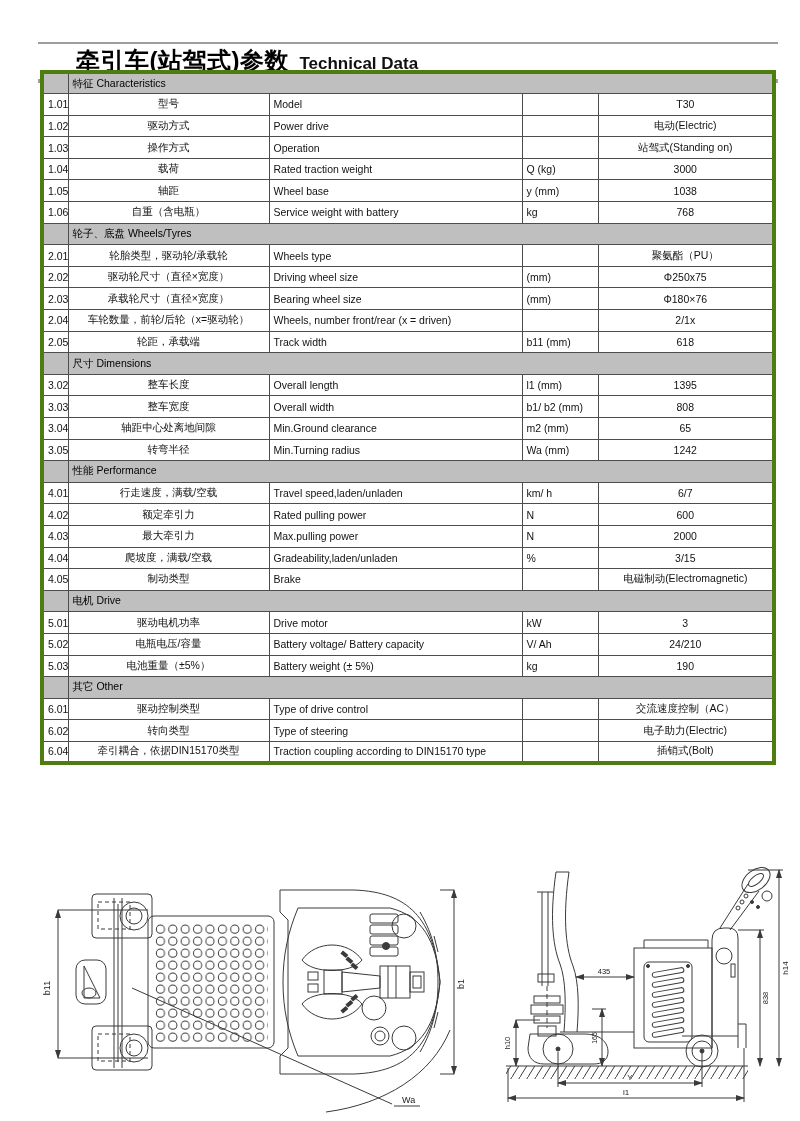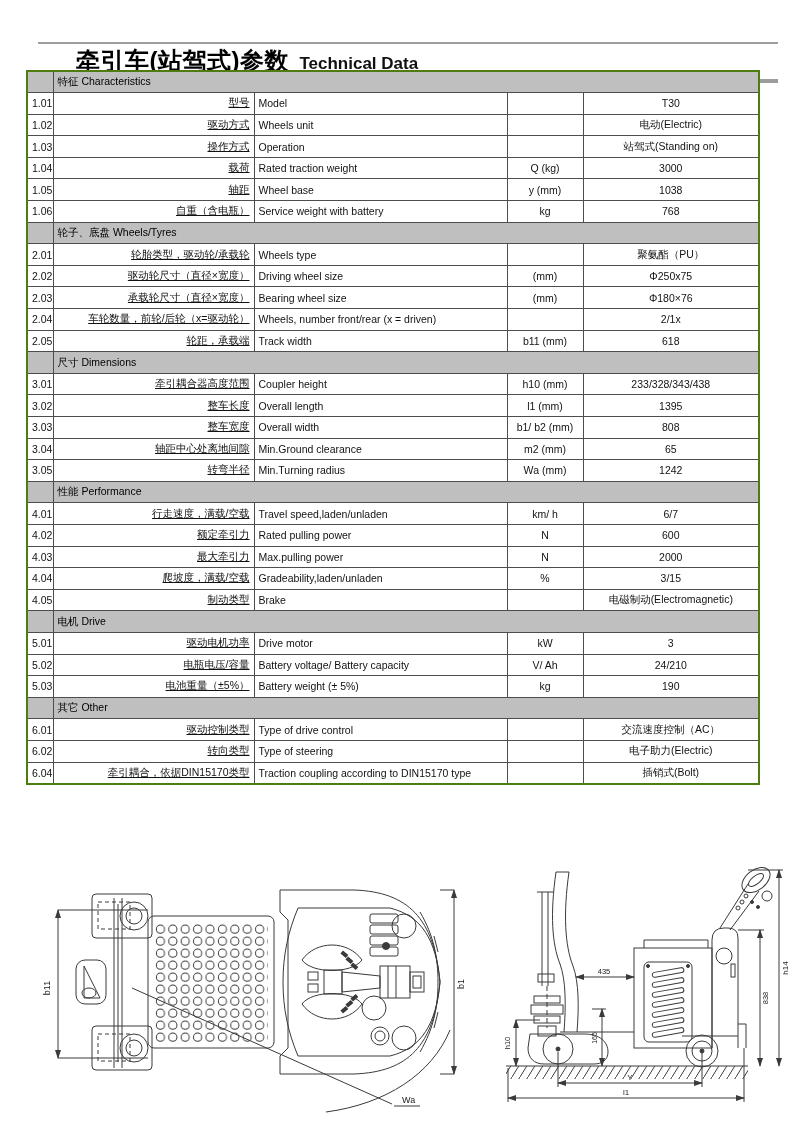--- a/index.html
+++ b/index.html
@@ -7,29 +7,29 @@
   .page { position:relative; width:800px; height:1121px; background:#ffffff; overflow:hidden; }
 
   
   .title-bar { position:absolute; left:38px; top:42px; width:740px;
     border-top:2px solid #9d9d9d; border-bottom:4px solid #9d9d9d;
     padding:1px 0 2px 38px; background:#fff; }
   .title-cn { font-size:24px; font-weight:bold; letter-spacing:0.5px; color:#000; }
   .title-en { font-size:17px; font-weight:bold; color:#111; margin-left:6px; }
 
   
-  table.spec { position:absolute; left:26px; top:70px; width:732px;
+  table.spec { position:absolute; left:40px; top:70px; width:732px;
     border-collapse:collapse; table-layout:fixed;
-    border:2px solid #4d7c0f; }
+    border:4px solid #4d7c0f; }
   table.spec td { border:1px solid #4d4d4d; font-size:10.5px; height:21.6px;
     padding:0 4px; overflow:hidden; white-space:nowrap; background:#fff; color:#111; }
   td.c-no   { text-align:left; padding-left:2px; padding-right:0; font-size:10px; }
-  td.c-cn   { text-align:right;text-decoration:underline; }
+  td.c-cn   { text-align:center; }
   td.c-en   { text-align:left; }
-  td.c-unit { text-align:center; padding:0 1px; }
+  td.c-unit { text-align:left; padding:0 1px; }
   td.c-val  { text-align:center; }
   tr.section-row td { background:#bfbfbf; color:#000; }
   td.c-sec { text-align:left; font-size:11px; padding-left:6px; }
 
   
   .drawings { position:absolute; left:0; top:846px; width:800px; height:275px; }
   svg text { font-family:"Liberation Sans", sans-serif; fill:#222; }
   .svg-topview  { position:absolute; left:36px;  top:14px; }
   .svg-sideview { position:absolute; left:496px; top:10px; }
 </style>
@@ -59,21 +59,21 @@
         <tr>
           <td class="c-no">1.01</td>
           <td class="c-cn">型号</td>
           <td class="c-en">Model</td>
           <td class="c-unit"></td>
           <td class="c-val">T30</td>
         </tr>
         <tr>
           <td class="c-no">1.02</td>
           <td class="c-cn">驱动方式</td>
-          <td class="c-en">Wheels unit</td>
+          <td class="c-en">Power drive</td>
           <td class="c-unit"></td>
           <td class="c-val">电动(Electric)</td>
         </tr>
         <tr>
           <td class="c-no">1.03</td>
           <td class="c-cn">操作方式</td>
           <td class="c-en">Operation</td>
           <td class="c-unit"></td>
           <td class="c-val">站驾式(Standing on)</td>
         </tr>
@@ -133,27 +133,20 @@
         <tr>
           <td class="c-no">2.05</td>
           <td class="c-cn">轮距，承载端</td>
           <td class="c-en">Track width</td>
           <td class="c-unit">b11 (mm)</td>
           <td class="c-val">618</td>
         </tr>
         <tr class="section-row">
           <td class="c-no"></td>
           <td class="c-sec" colspan="4">尺寸  Dimensions</td>
-        </tr>
-        <tr>
-          <td class="c-no">3.01</td>
-          <td class="c-cn">牵引耦合器高度范围</td>
-          <td class="c-en">Coupler height</td>
-          <td class="c-unit">h10 (mm)</td>
-          <td class="c-val">233/328/343/438</td>
         </tr>
         <tr>
           <td class="c-no">3.02</td>
           <td class="c-cn">整车长度</td>
           <td class="c-en">Overall length</td>
           <td class="c-unit">l1 (mm)</td>
           <td class="c-val">1395</td>
         </tr>
         <tr>
           <td class="c-no">3.03</td>

